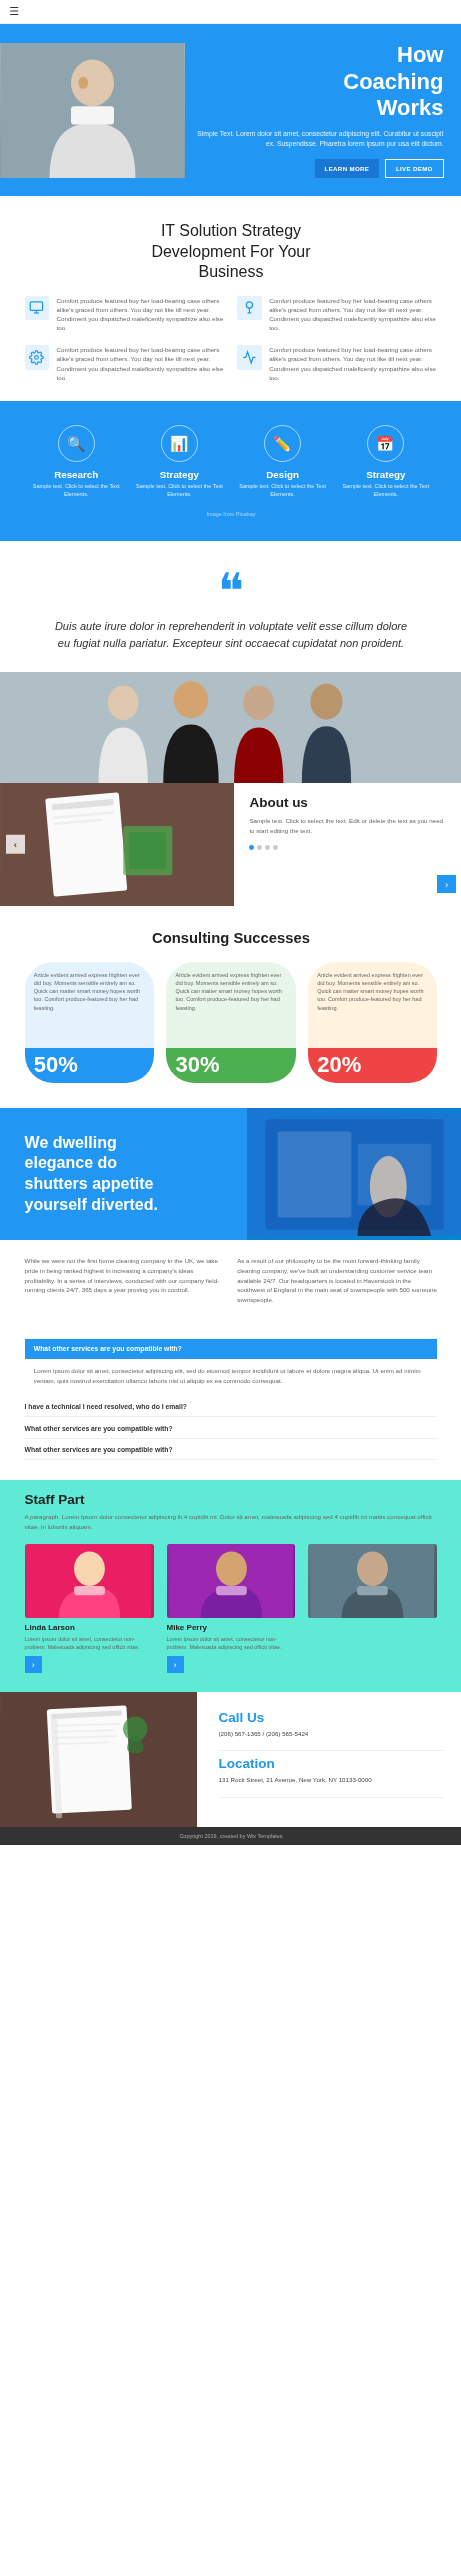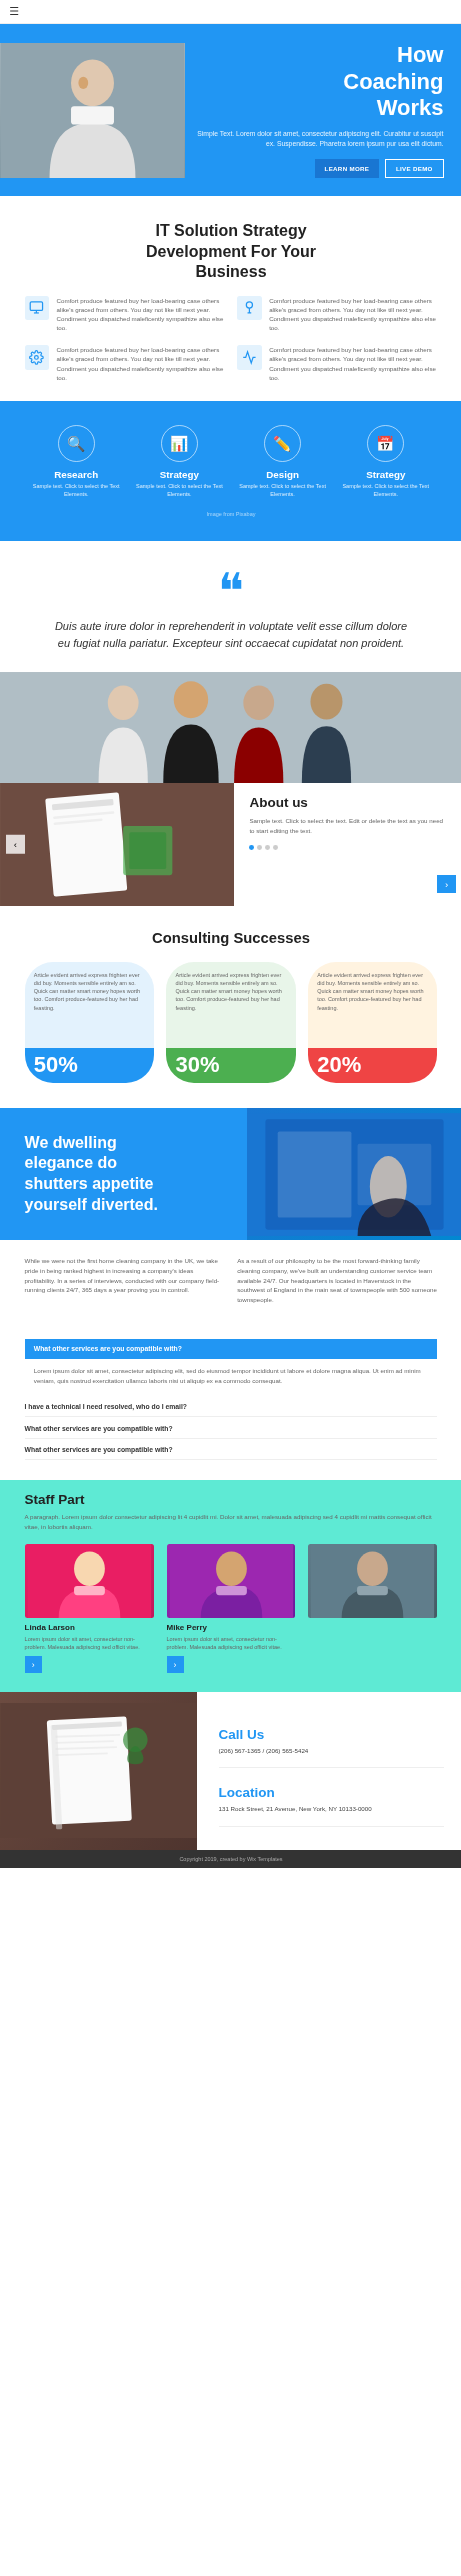--- a/index.html
+++ b/index.html
@@ -74,21 +74,21 @@
     }
 
     
     .it-section {
       padding: 24.6px 24.6px 18.5px;
       text-align: center;
       background: white;
     }
     .it-title {
       font-size: 16px;
-      font-weight: bold;
+      font-weight: normal;
       color: #222;
       margin-bottom: 12.3px;
       line-height: 1.3;
     }
     .it-grid {
       display: grid;
       grid-template-columns: 1fr 1fr;
       gap: 12.3px;
       text-align: left;
     }
@@ -484,21 +484,20 @@
       align-items: center;
       justify-content: center;
     }
     .contact-info {
       flex: 1;
       padding: 18.5px 18.5px 18.5px 21.5px;
       background: white;
     }
     .contact-block {
       margin-bottom: 12.3px;
-      margin-top: 17px;
     }
     .contact-label {
       font-size: 13.5px;
       font-weight: bold;
       color: #2196f3;
       margin-bottom: 3.7px;
     }
     .contact-value {
       font-size: 6.2px;
       color: #444;

